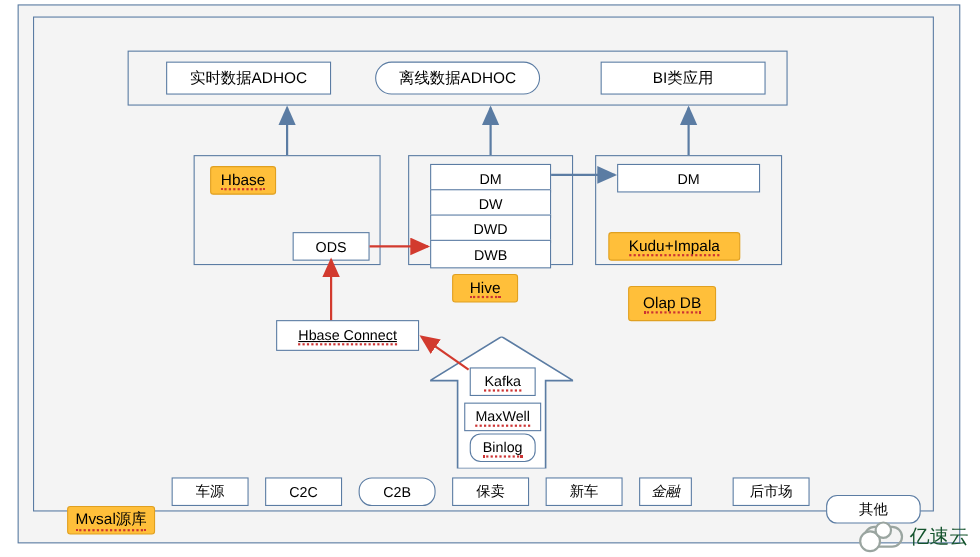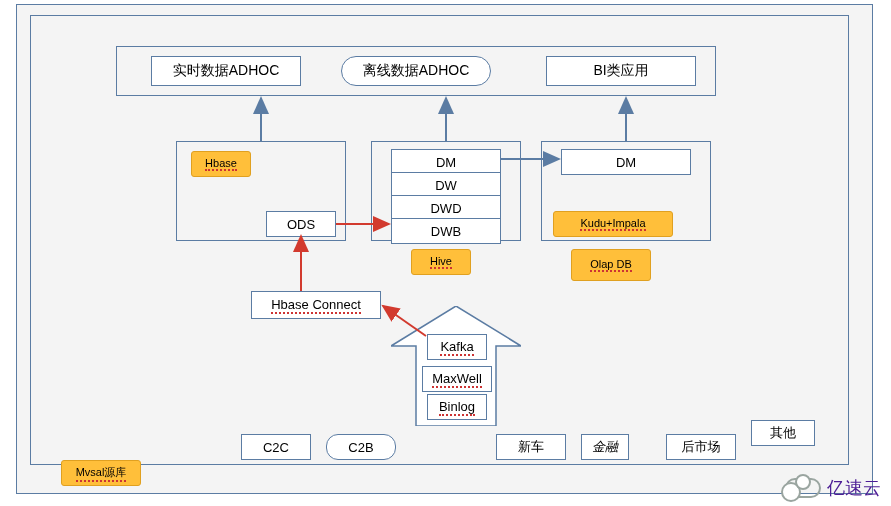--- a/index.html
+++ b/index.html
@@ -1,25 +1,25 @@
 <!DOCTYPE html>
 <html><head>
 <meta charset="utf-8">
 <style>
   * { box-sizing: border-box; }
   body { margin:0; font-family: "Microsoft YaHei", Arial, sans-serif; background:#fff; }
   .stage { position:relative; width:891px; height:506px; background:#fff; }
   .outer { position:absolute; left:16px; top:4px; width:857px; height:490px; border:1px solid #5b7ca3; background:#f4f4f4; }
   .inner { position:absolute; left:30px; top:15px; width:819px; height:450px; border:1px solid #5b7ca3; }
   .box { position:absolute; border:1px solid #5b7ca3; background:#fff; text-align:center; font-size:14px; display:flex; align-items:center; justify-content:center; padding:12px 4px; }
-  .badge { background:#ffbf3a; border:1px solid #e0a020; border-radius:3px; font-weight:normal; font-size:11px; }
+  .badge { background:#ffbf3a; border:1px solid #e0a020; border-radius:3px; font-weight:normal; font-size:14px; }
   .lbl-red { border-bottom:2px dotted #c33; }
   .thin { font-size:13px; }
   svg.arrows { position:absolute; left:0; top:0; width:100%; height:100%; pointer-events:none; }
-  .watermark { position:absolute; right:10px; bottom:6px; font-size:18px; color:#4c1d95; display:flex; align-items:center; gap:6px; }
+  .watermark { position:absolute; right:10px; bottom:6px; font-size:18px; color:#14532d; display:flex; align-items:center; gap:6px; }
   .watermark .cloud { width:36px; height:20px; border:2px solid #9aa5a0; border-radius:12px; position:relative; }
   .watermark .cloud:before, .watermark .cloud:after { content:""; position:absolute; border:2px solid #9aa5a0; border-radius:50%; background:#fff; }
   .watermark .cloud:before { width:16px; height:16px; left:-6px; top:2px; }
   .watermark .cloud:after { width:12px; height:12px; left:8px; top:-6px; }
 </style>
 </head>
 <body>
 
 <div class="stage">
   <div class="outer"></div>
@@ -43,50 +43,52 @@
     <div class="box thin" style="left:360px; top:202px; width:110px; height:22px;">DWB</div>
     <div class="box badge" style="left:380px; top:233px; width:60px; height:24px;">
         <span class="lbl-red">Hive</span>
       </div>
 
     <div class="box" style="left:510px; top:125px; width:170px; height:100px; background:transparent;"></div>
     <div class="box thin" style="left:530px; top:133px; width:130px; height:22px;">DM</div>
     <div class="box badge" style="left:522px; top:195px; width:120px; height:24px;">
         <span class="lbl-red">Kudu+Impala</span>
       </div>
-    <div class="box badge" style="left:540px; top:233px; width:80px; height:32px;">
+    <div class="box badge" style="left:540px; top:244px; width:80px; height:32px;">
         <span class="lbl-red">Olap DB</span>
       </div>
 
-    <div class="box thin" style="left:220px; top:275px; width:130px; height:28px;">
+    <div class="box thin" style="left:220px; top:275px; width:130px; height:28px;text-decoration:underline;">
         <span class="lbl-red">Hbase Connect</span>
       </div>
 
     <svg viewBox="0 0 130 120" style="position:absolute; left:360px; top:290px; width:130px; height:120px;">
       <polygon points="65,0 130,40 105,40 105,120 25,120 25,40 0,40" fill="#fff" stroke="#5b7ca3" stroke-width="1.5"></polygon>
     </svg>
     <div class="box thin" style="left:396px; top:318px; width:60px; height:20px; border:1px solid #5b7ca3;">
         <span class="lbl-red">Kafka</span>
       </div>
     <div class="box thin" style="left:391px; top:350px; width:70px; height:20px;">
         <span class="lbl-red">MaxWell</span>
       </div>
-    <div class="box thin" style="left:396px; top:378px; width:60px; height:20px;">
+    <div class="box thin" style="left:396px; top:378px; width:60px; height:20px;border-radius:10px;">
         <span class="lbl-red">Binlog</span>
       </div>
 
     <div class="box badge" style="left:30px; top:420px; width:80px; height:24px;margin-top:24px;">
         <span class="lbl-red">Mvsal源库</span>
       </div>
+    <div class="box thin" style="left:125px; top:418px; width:70px; height:26px;">车源</div>
     <div class="box thin" style="left:210px; top:418px; width:70px; height:26px;">C2C</div>
     <div class="box thin" style="left:295px; top:418px; width:70px; height:26px;border-radius:12px;">C2B</div>
+    <div class="box thin" style="left:380px; top:418px; width:70px; height:26px;">保卖</div>
     <div class="box thin" style="left:465px; top:418px; width:70px; height:26px;">新车</div>
     <div class="box thin" style="left:550px; top:418px; width:48px; height:26px;font-style:italic;">金融</div>
     <div class="box thin" style="left:635px; top:418px; width:70px; height:26px;">后市场</div>
-    <div class="box thin" style="left:720px; top:404px; width:64px; height:26px;">其他</div>
+    <div class="box thin" style="left:720px; top:434px; width:86px; height:26px;border-radius:10px;">其他</div>
 
     <svg class="arrows">
       <defs>
         <marker id="ah-blue" markerWidth="10" markerHeight="10" refX="8" refY="4" orient="auto">
           <path d="M0,0 L9,4 L0,8 Z" fill="#5b7ca3"></path>
         </marker>
         <marker id="ah-red" markerWidth="10" markerHeight="10" refX="8" refY="4" orient="auto">
           <path d="M0,0 L9,4 L0,8 Z" fill="#d23a2e"></path>
         </marker>
       </defs>

